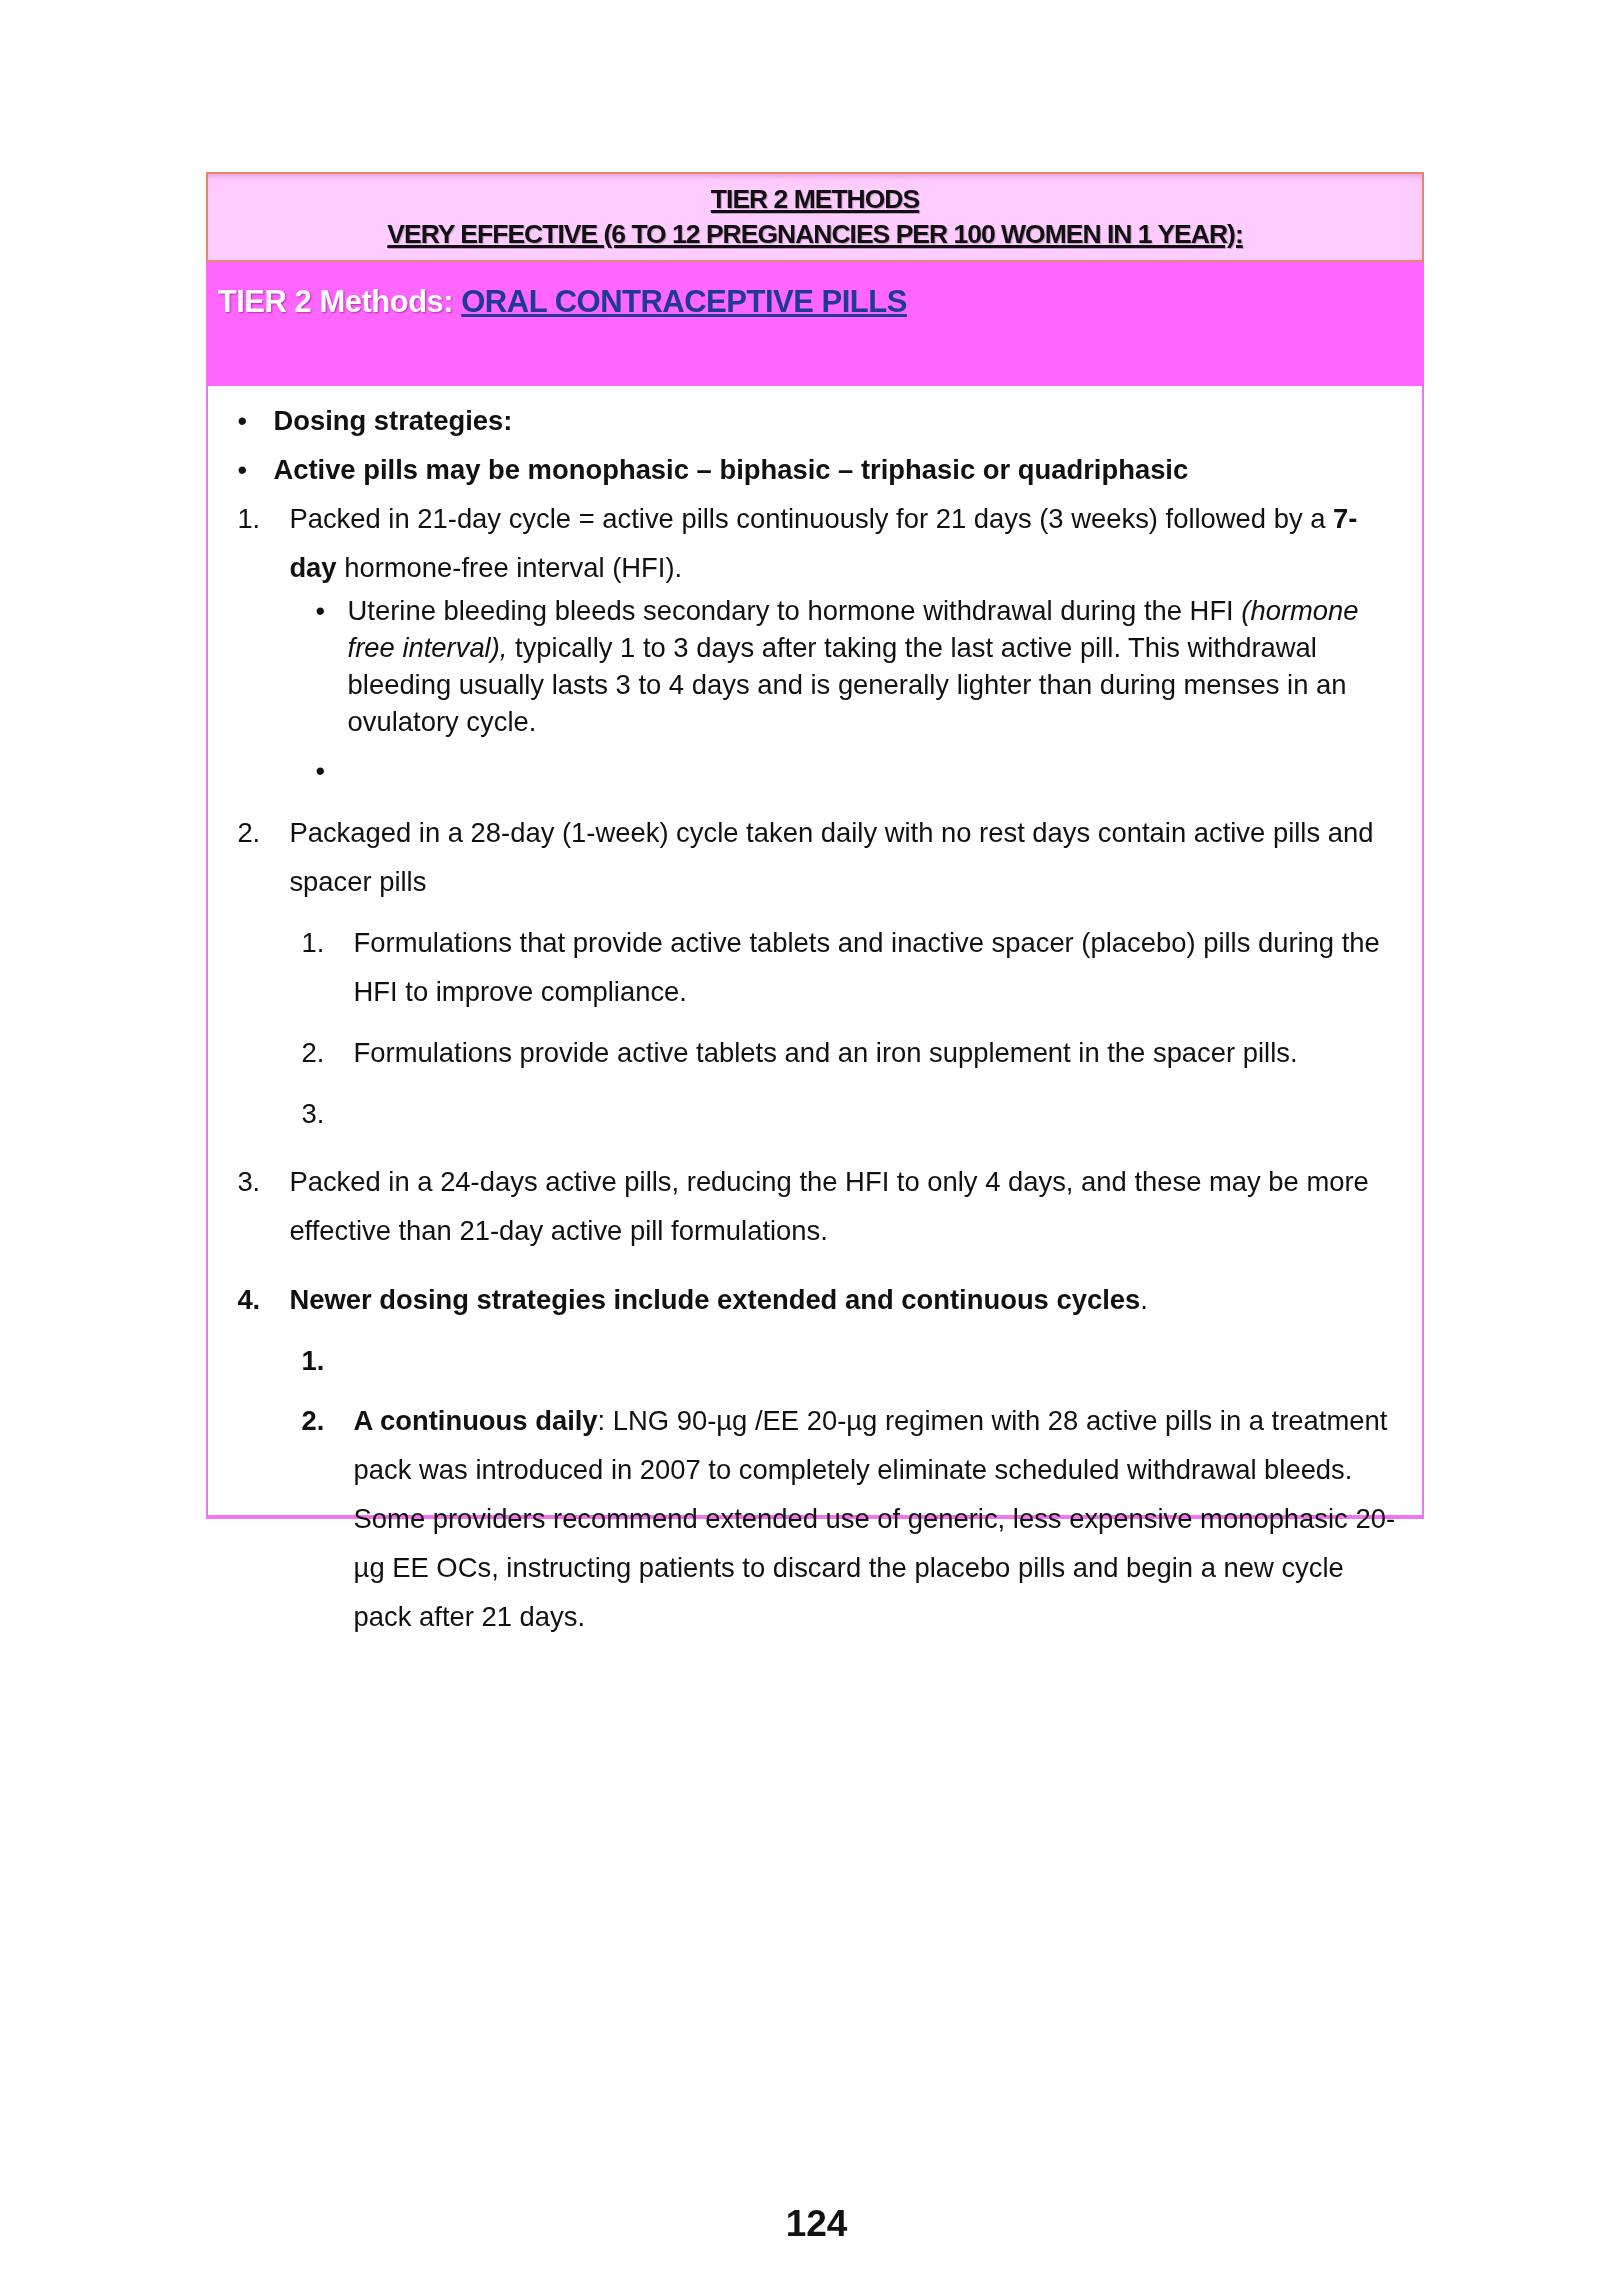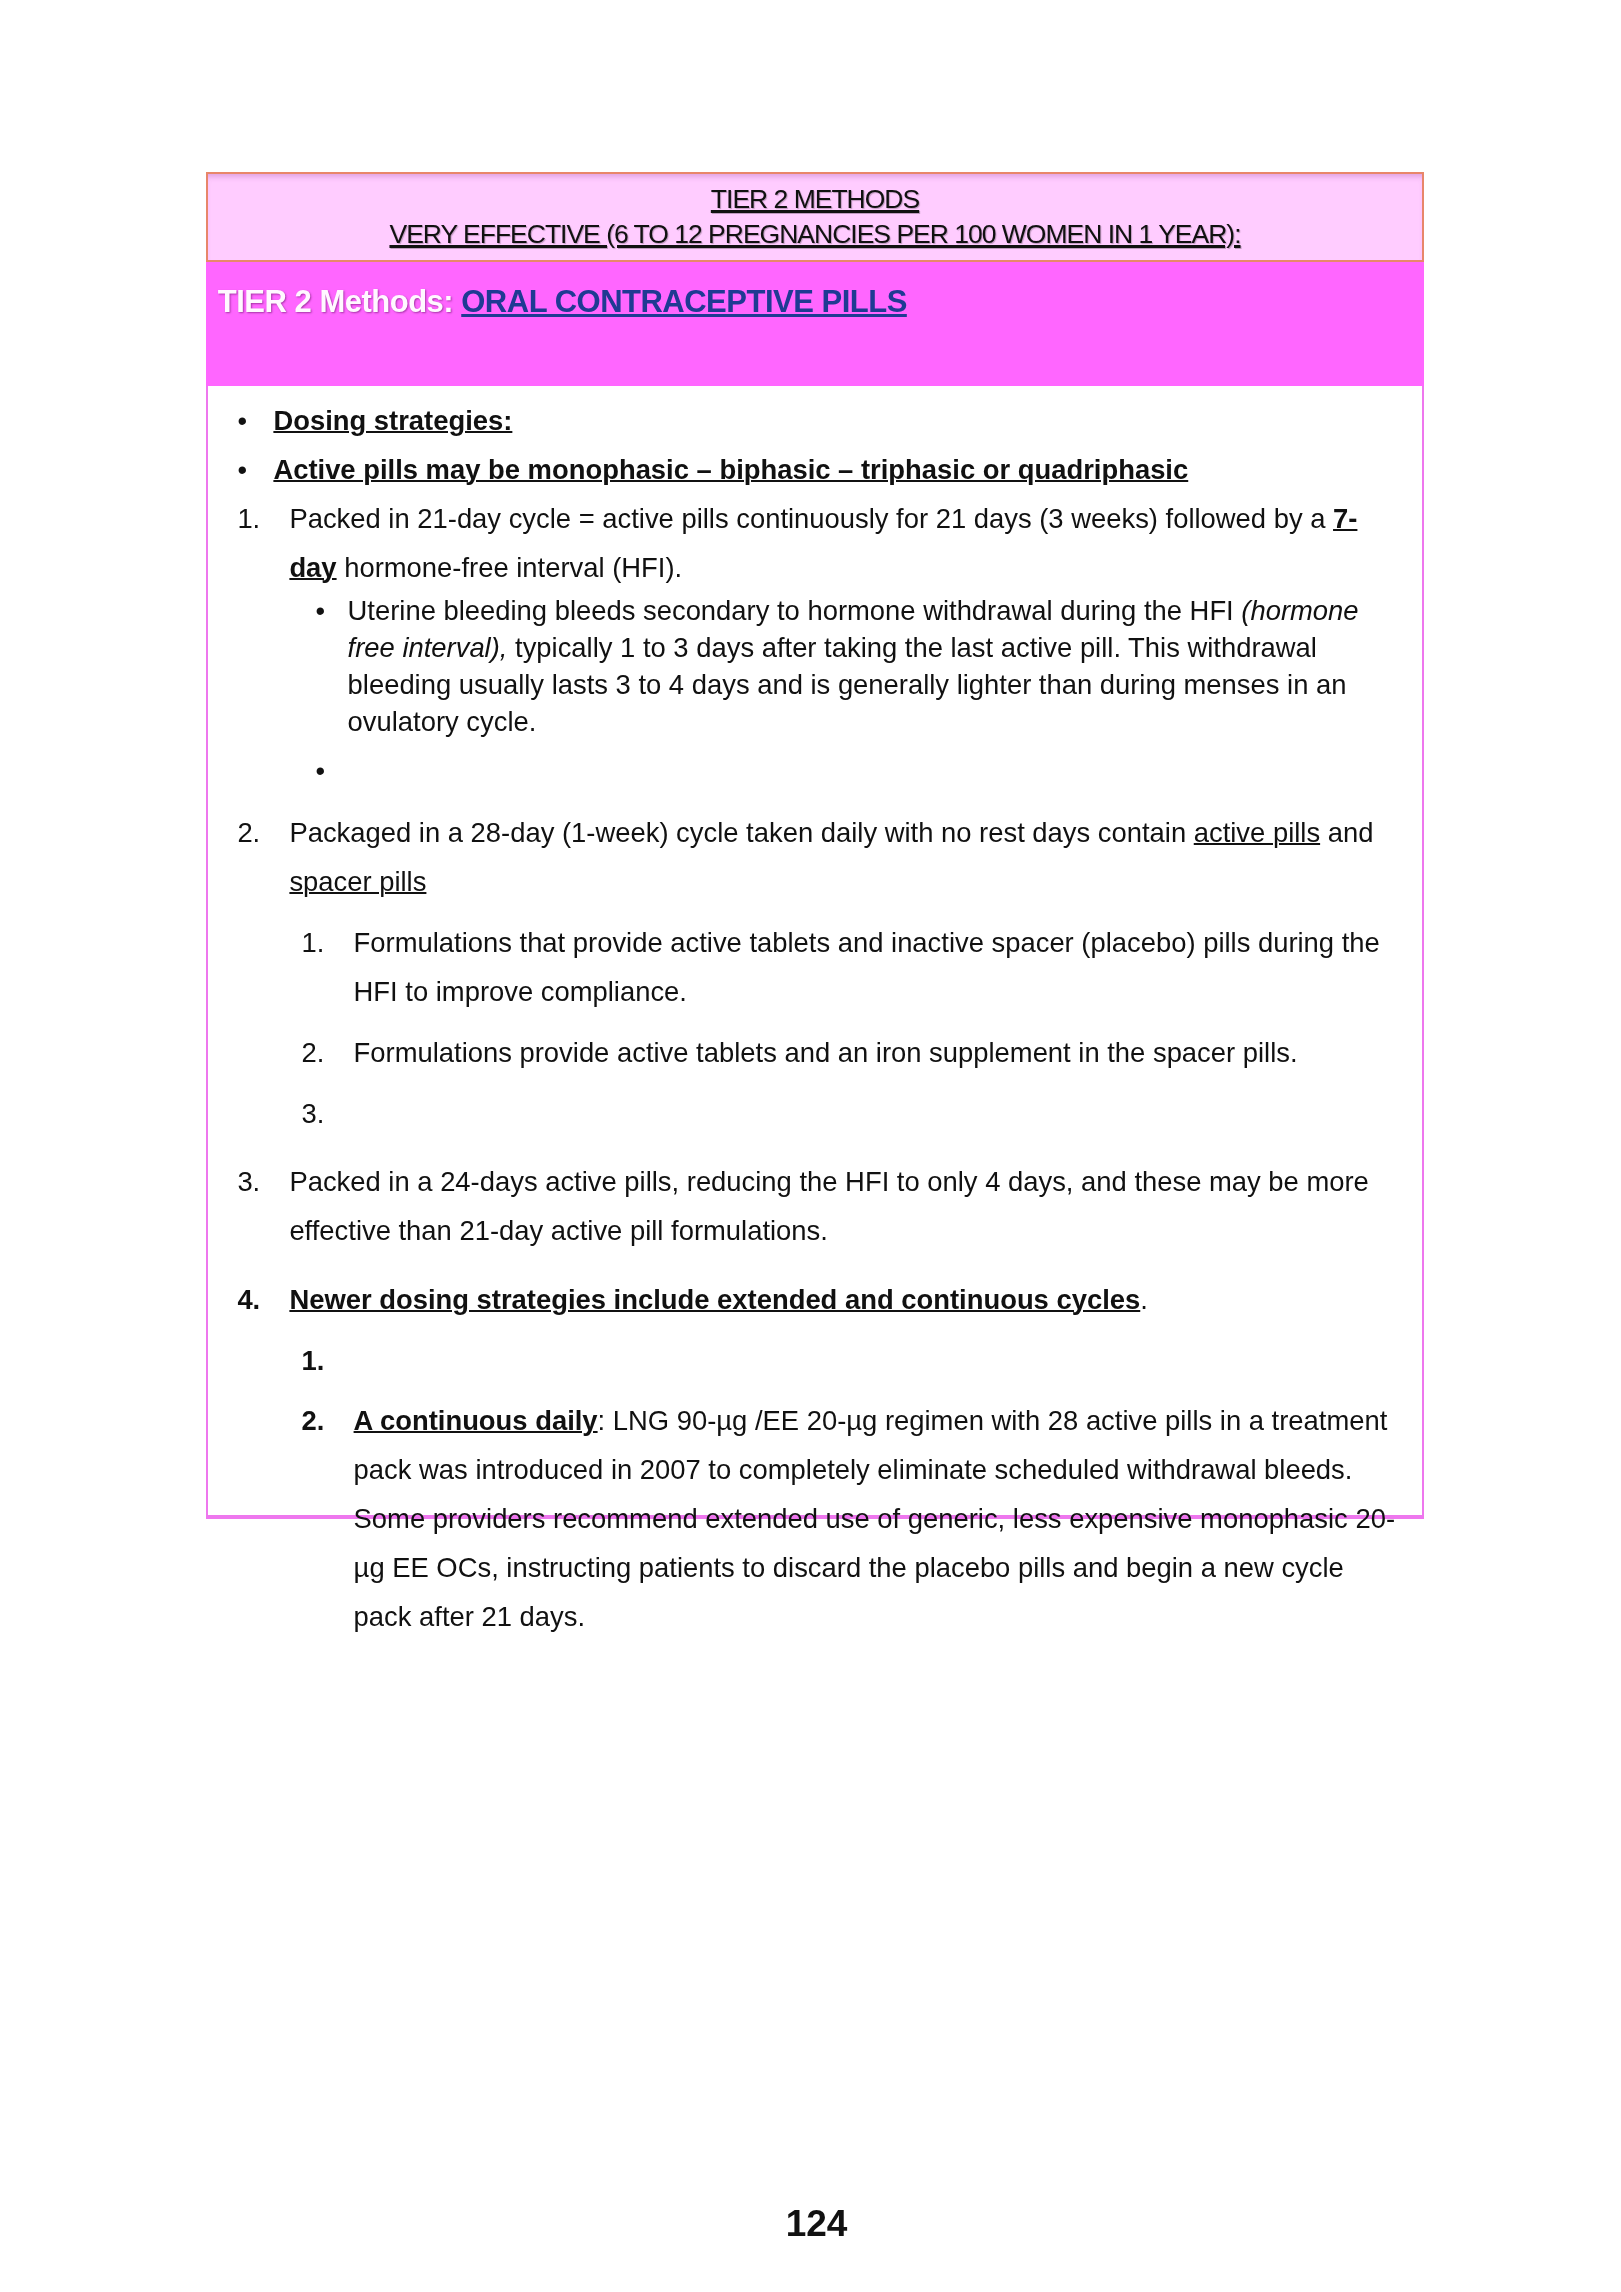--- a/index.html
+++ b/index.html
@@ -29,21 +29,21 @@
     display:inline-block; margin-top:21.6px;
     font-family:"Liberation Sans Narrow","Liberation Sans", sans-serif;
     font-size:26.5px; letter-spacing:8.8px; color:#111;
   }
   .tier-band {
     background:#ffccff; border:2px solid #e8866a; border-top:2px solid #e8866a;
     height:90px; text-align:center; box-sizing:border-box;
     box-shadow: inset 0 5.9px 5.9px -3.9px rgba(150,60,150,0.35);
   }
   .tier-band .l1, .tier-band .l2 {
-    font-weight:normal; text-decoration:underline; text-decoration-thickness:2.9px;
+    font-weight:bold; text-decoration:underline; text-decoration-thickness:2.9px;
     font-size:26.5px; letter-spacing:-1px; color:#111;
     text-shadow: 1px 1px 1px rgba(0,0,0,0.25);
   }
   .tier-band .l1 { padding-top:9.8px; }
   .tier-band .l2 { padding-top:3.9px; }
   .method-band {
     background:#ff66ff; height:124px; box-sizing:border-box; padding:21.6px 0 0 11.8px;
     font-size:31px; font-weight:bold; letter-spacing:-0.5px;
   }
   .method-band .pre { color:#fff8ff; text-shadow: 1px 1px 2px rgba(80,0,80,0.5); }
@@ -53,21 +53,21 @@
     padding:9.8px 23.5px 0 17.6px; box-sizing:border-box; height:1133px;
     font-size:27.4px; line-height:49px;
   }
   .row { display:flex; }
   .mk { flex:0 0 auto; }
   .bul1 .mk { width:36px; padding-left:11.8px; }
   .num1 .mk { width:52px; padding-left:11.8px; }
   .num2 .mk { width:52px; padding-left:76px; }
   .bul2 .mk { width:32px; padding-left:90px; }
   .txt { flex:1; }
-  .u { text-decoration:underline; text-decoration-thickness:2px; }
+  .u { text-decoration-thickness:2px; }
   .b { font-weight:bold; }
   .i { font-style:italic; }
   .bul2 { line-height:37px; }
   .gap-s { height:11.8px; }
   .gap-m { height:19.6px; }
   .page-num {
     position:absolute; left:6px; width:1621px; top:2203px; text-align:center;
     font-size:37px; font-weight:bold; color:#111;
   }
 </style>

